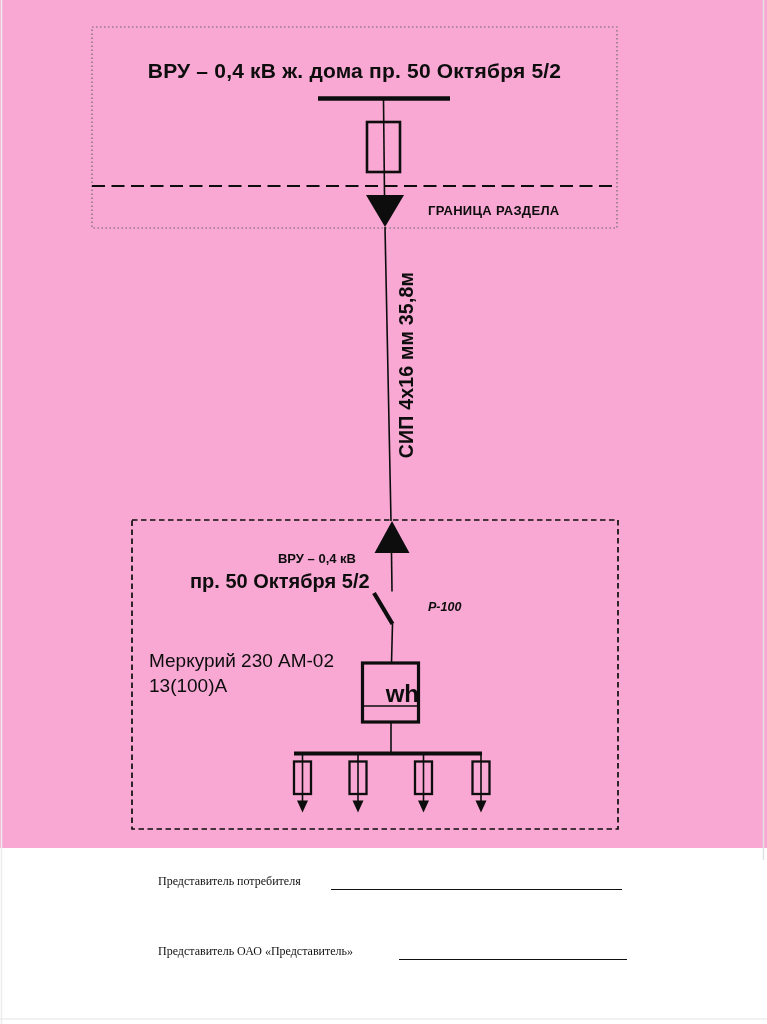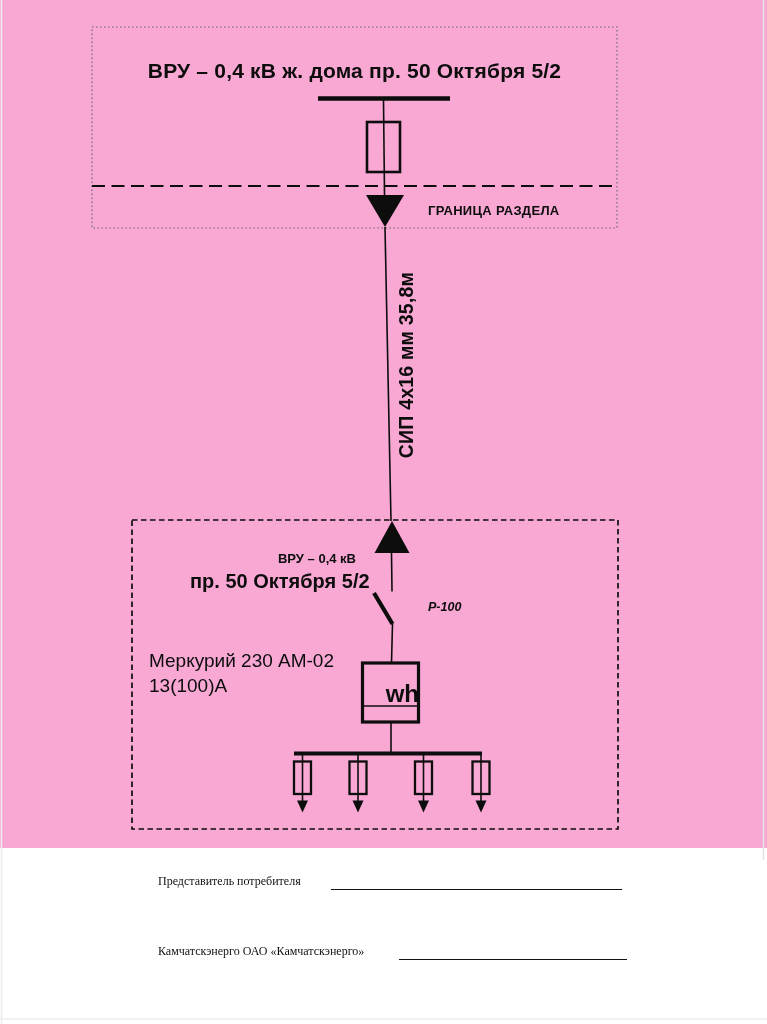--- a/index.html
+++ b/index.html
@@ -94,16 +94,16 @@
   <div class="abs meter-info">
     <div>Меркурий 230 АМ-02</div>
     <div>13(100)А</div>
   </div>
 
   <div class="abs wh-label">wh</div>
 
   <div class="abs sig-label sig1">Представитель потребителя</div>
   <div class="sig-line sig-line1"></div>
 
-  <div class="abs sig-label sig2">Камчатскэнерго ОАО «Камчатскэнерго»</div>
+  <div class="abs sig-label sig2">Представитель ОАО «Представитель»</div>
   <div class="sig-line sig-line2"></div>
 
 </div>
 
 </body></html>

